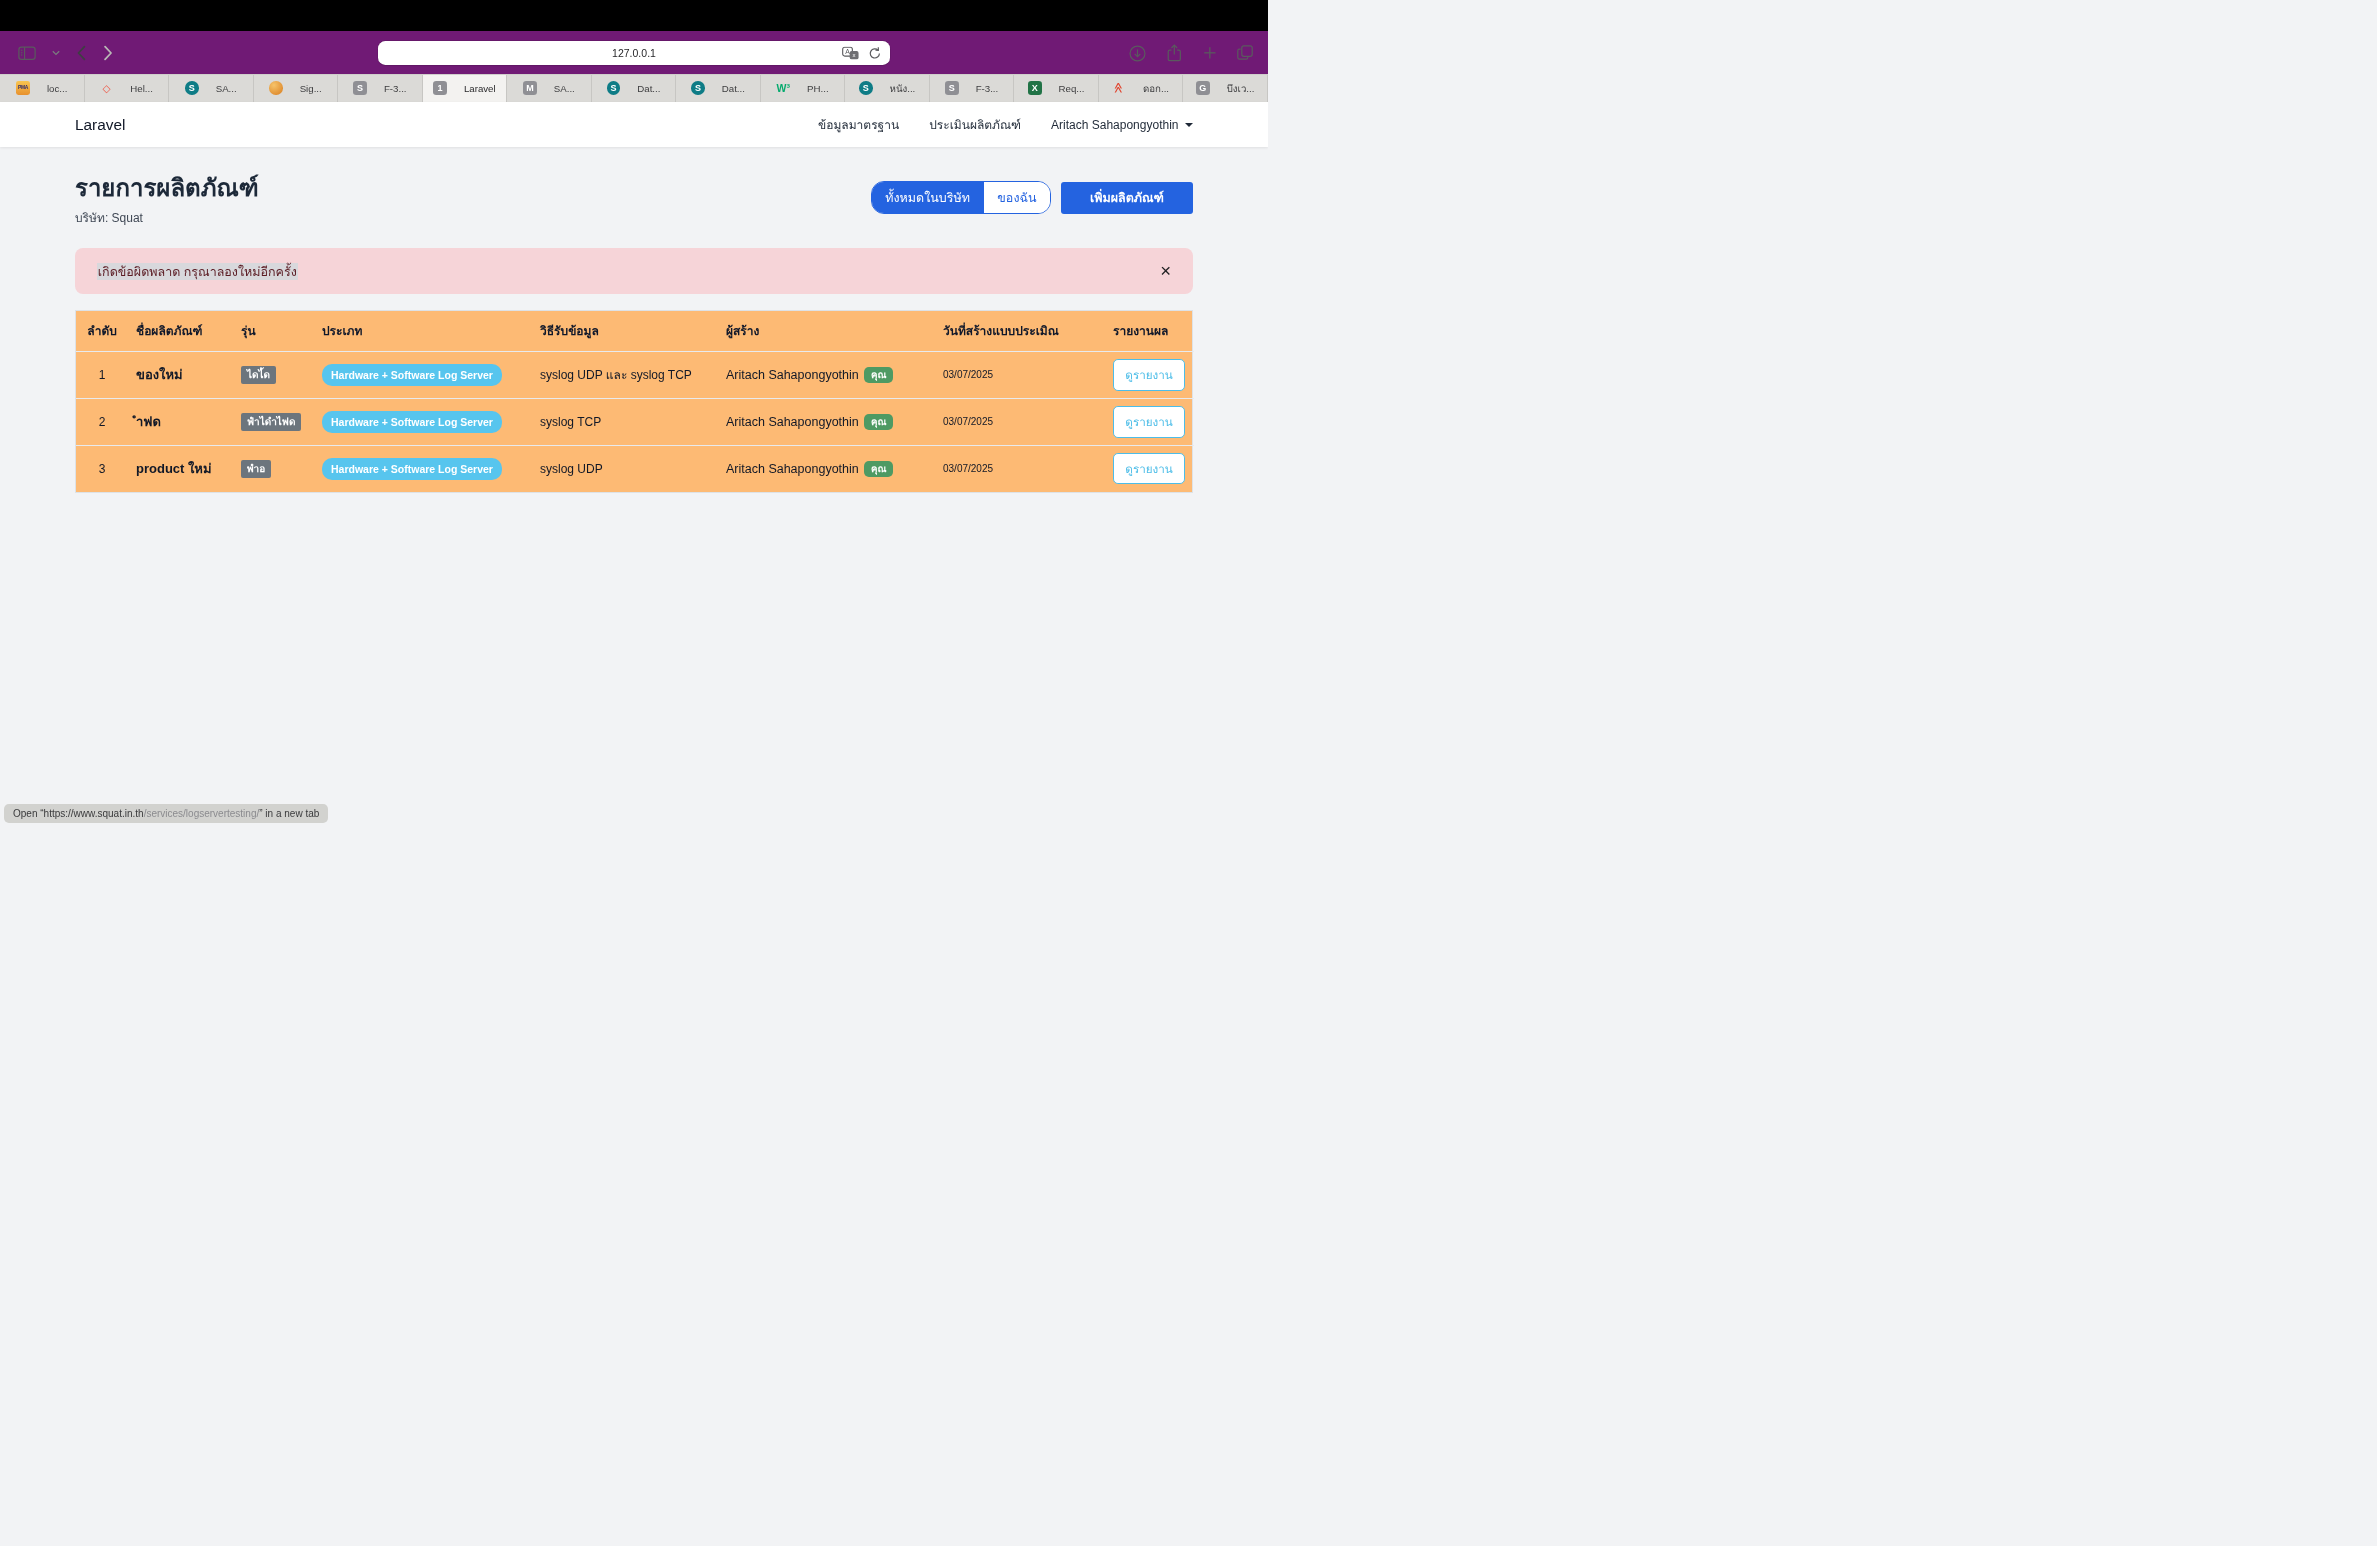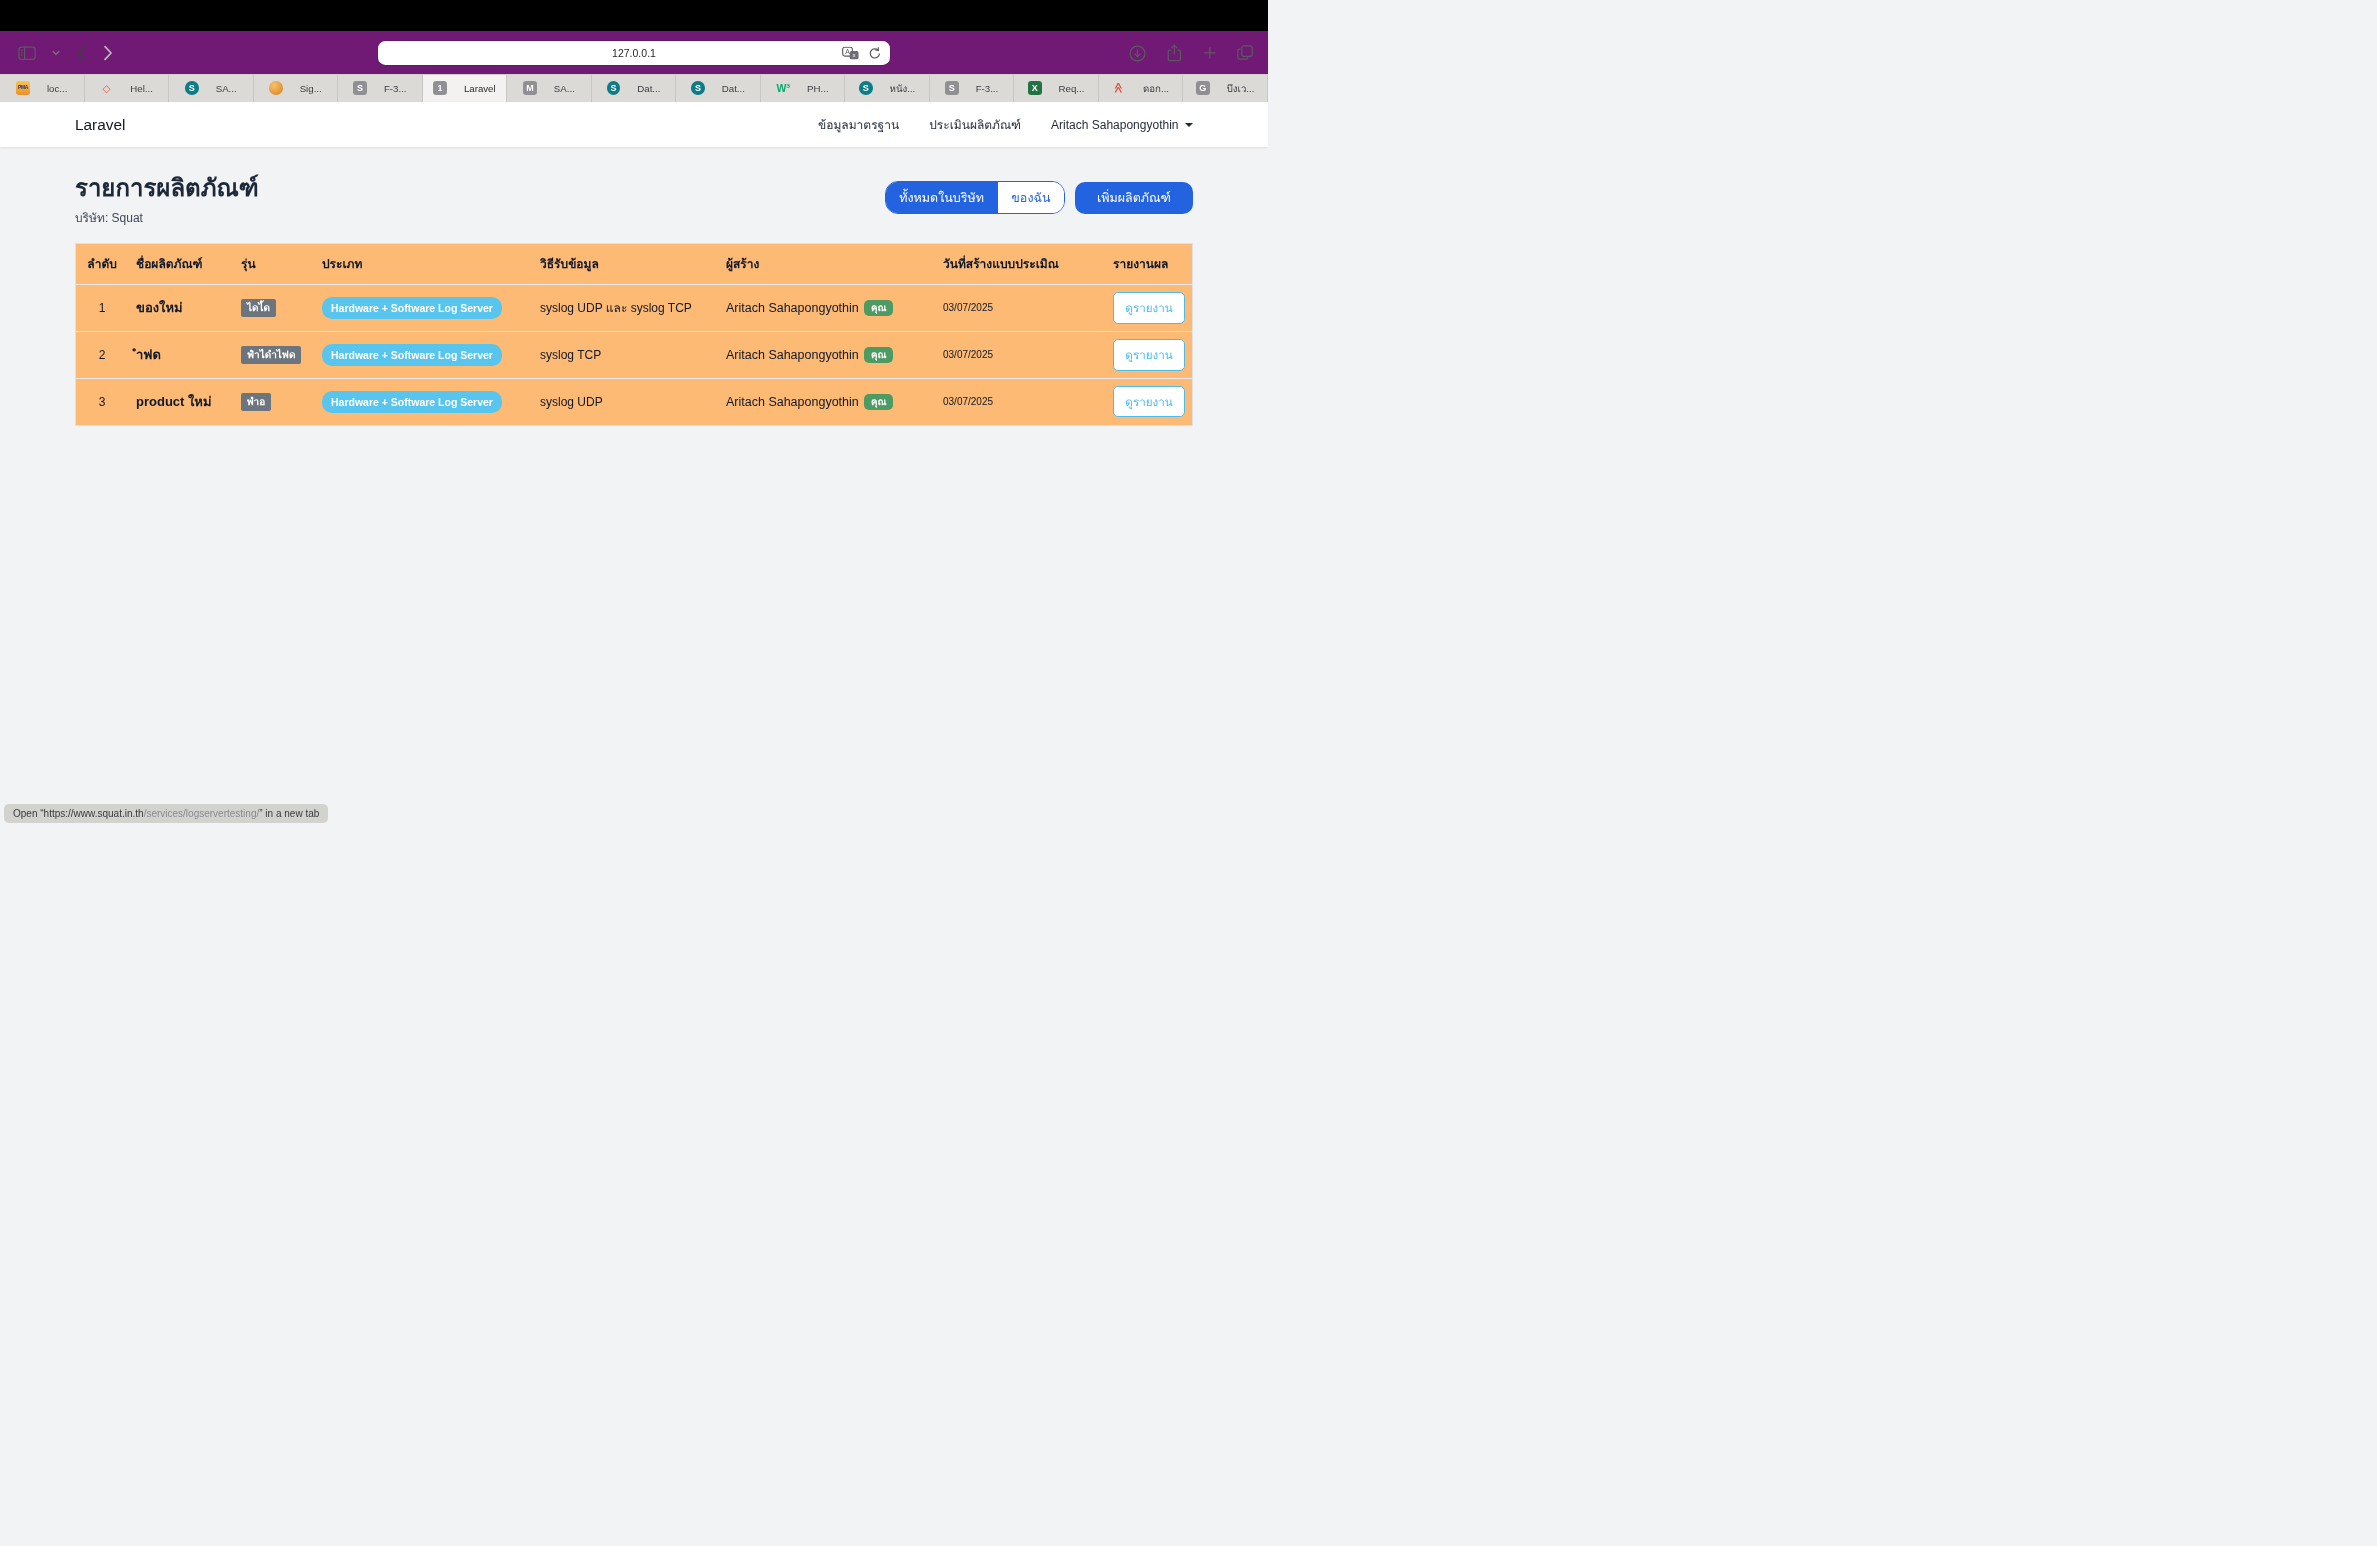--- a/index.html
+++ b/index.html
@@ -64,22 +64,22 @@
   .page { position:absolute; top:147px; left:0; right:0; bottom:0; background:#f2f3f5; }
   .page-head { margin-top:27px; display:flex; justify-content:space-between; align-items:flex-start; }
   .page-title { font-size:24px; font-weight:700; color:var(--title-color); line-height:1.2; }
   .page-subtitle { font-size:12px; color:#3f4754; margin-top:5.7px; }
   .head-actions { display:flex; align-items:center; gap:9.7px; margin-top:7.3px; }
   .seg-group { display:inline-flex; border:0.8px solid var(--accent-blue); border-radius:13px; overflow:hidden; }
   .seg-btn { font-family:inherit; font-size:12.5px; font-weight:500; padding:7.3px 13.7px; border:none; cursor:pointer; line-height:1.3; }
   .seg-filled { background:var(--accent-blue); color:#fff; }
   .seg-ghost { background:#fff; color:var(--accent-blue); }
   .btn-primary {
-    font-family:inherit; font-size:12.5px; font-weight:400; padding:8px 22px; line-height:1.3;
-    background:var(--accent-blue); color:#fff; border:none; border-radius:10px; cursor:pointer;
+    font-family:inherit; font-size:12.5px; font-weight:700; padding:8px 29px; line-height:1.3;
+    background:var(--accent-blue); color:#fff; border:none; border-radius:3px; cursor:pointer;
   }
 
   .alert {
     margin-top:21px; height:46px; background:var(--alert-bg); border-radius:8px;
     display:flex; align-items:center; justify-content:space-between; padding:0 22px;
   }
   .alert-msg { font-size:12.5px; font-weight:500; color:var(--alert-text); }
   .alert-msg .hl { background:var(--alert-hl); padding:1.6px 0.8px; }
   .alert-close { background:none; border:none; font-size:18.6px; color:#1f1f21; cursor:pointer; line-height:1; font-weight:300; }
 
@@ -295,20 +295,24 @@
       </div>
       <div class="head-actions">
         <span class="seg-group">
           <button class="seg-btn seg-filled">ทั้งหมดในบริษัท</button>
           <button class="seg-btn seg-ghost">ของฉัน</button>
         </span>
         <button class="btn-primary">เพิ่มผลิตภัณฑ์</button>
       </div>
     </div>
 
+    <div class="alert">
+      <span class="alert-msg"><span class="hl">เกิดข้อผิดพลาด กรุณาลองใหม่อีกครั้ง</span></span>
+      <button class="alert-close">×</button>
+    </div>
 
     <div class="table-card">
       <table>
         <colgroup>
           <col style="width:52px">
             <col style="width:105px">
             <col style="width:81px">
             <col style="width:218px">
           <col style="width:186px">
             <col style="width:217px">

